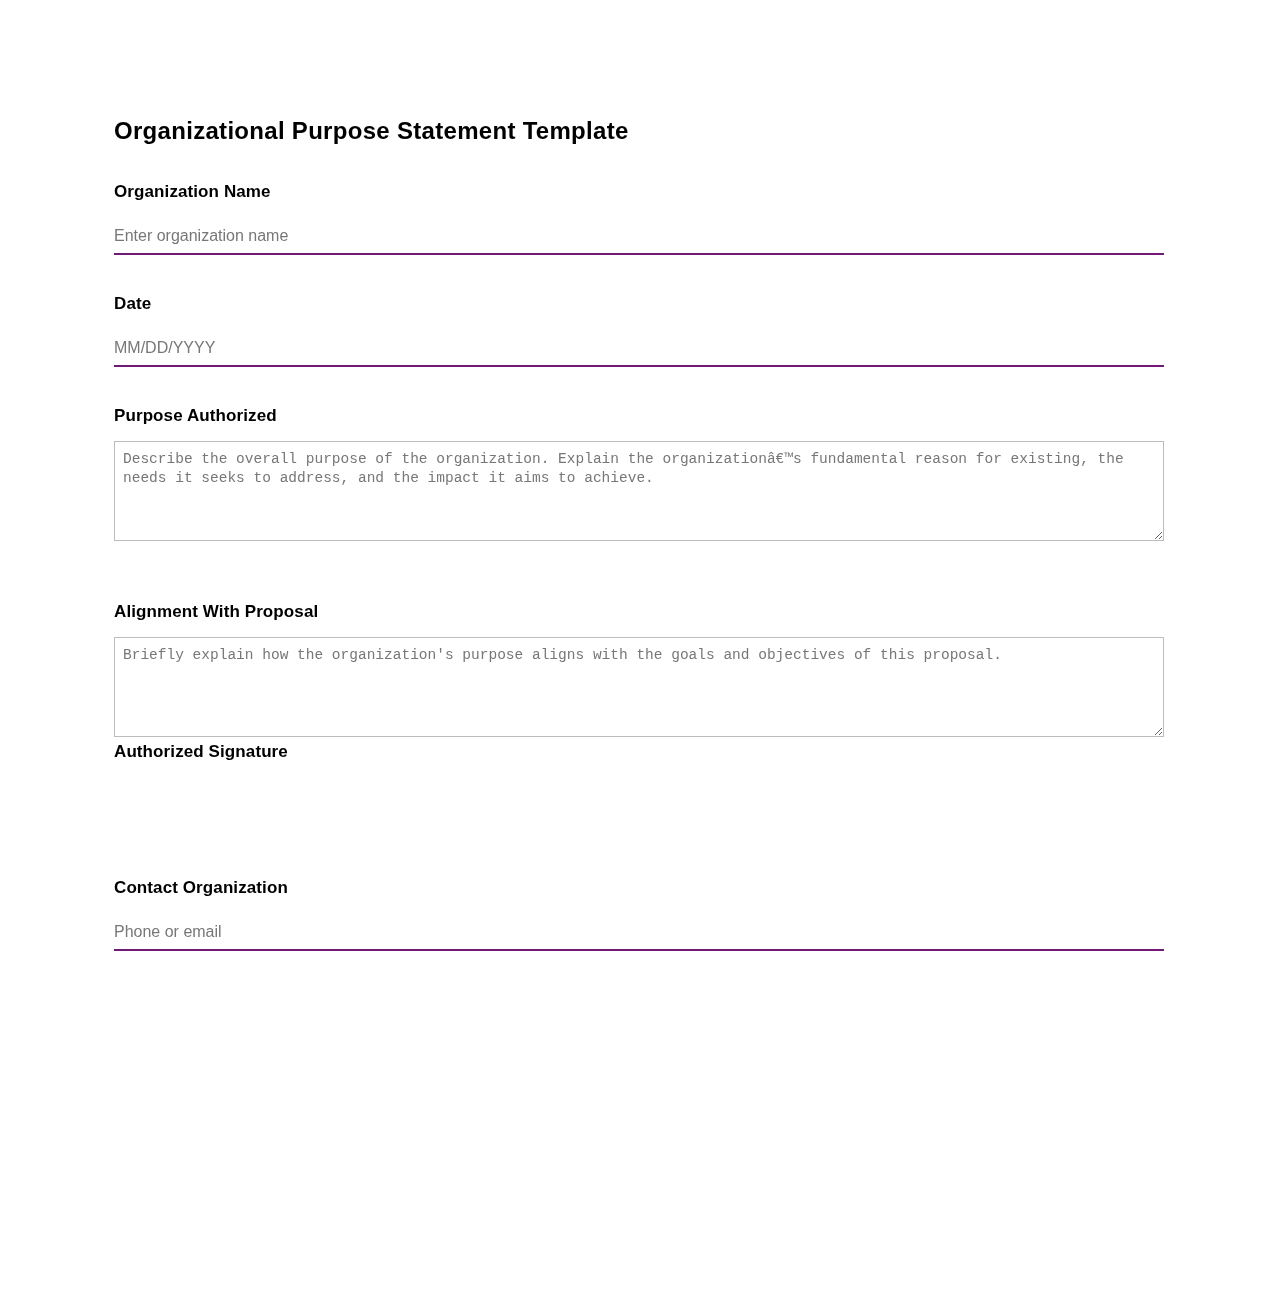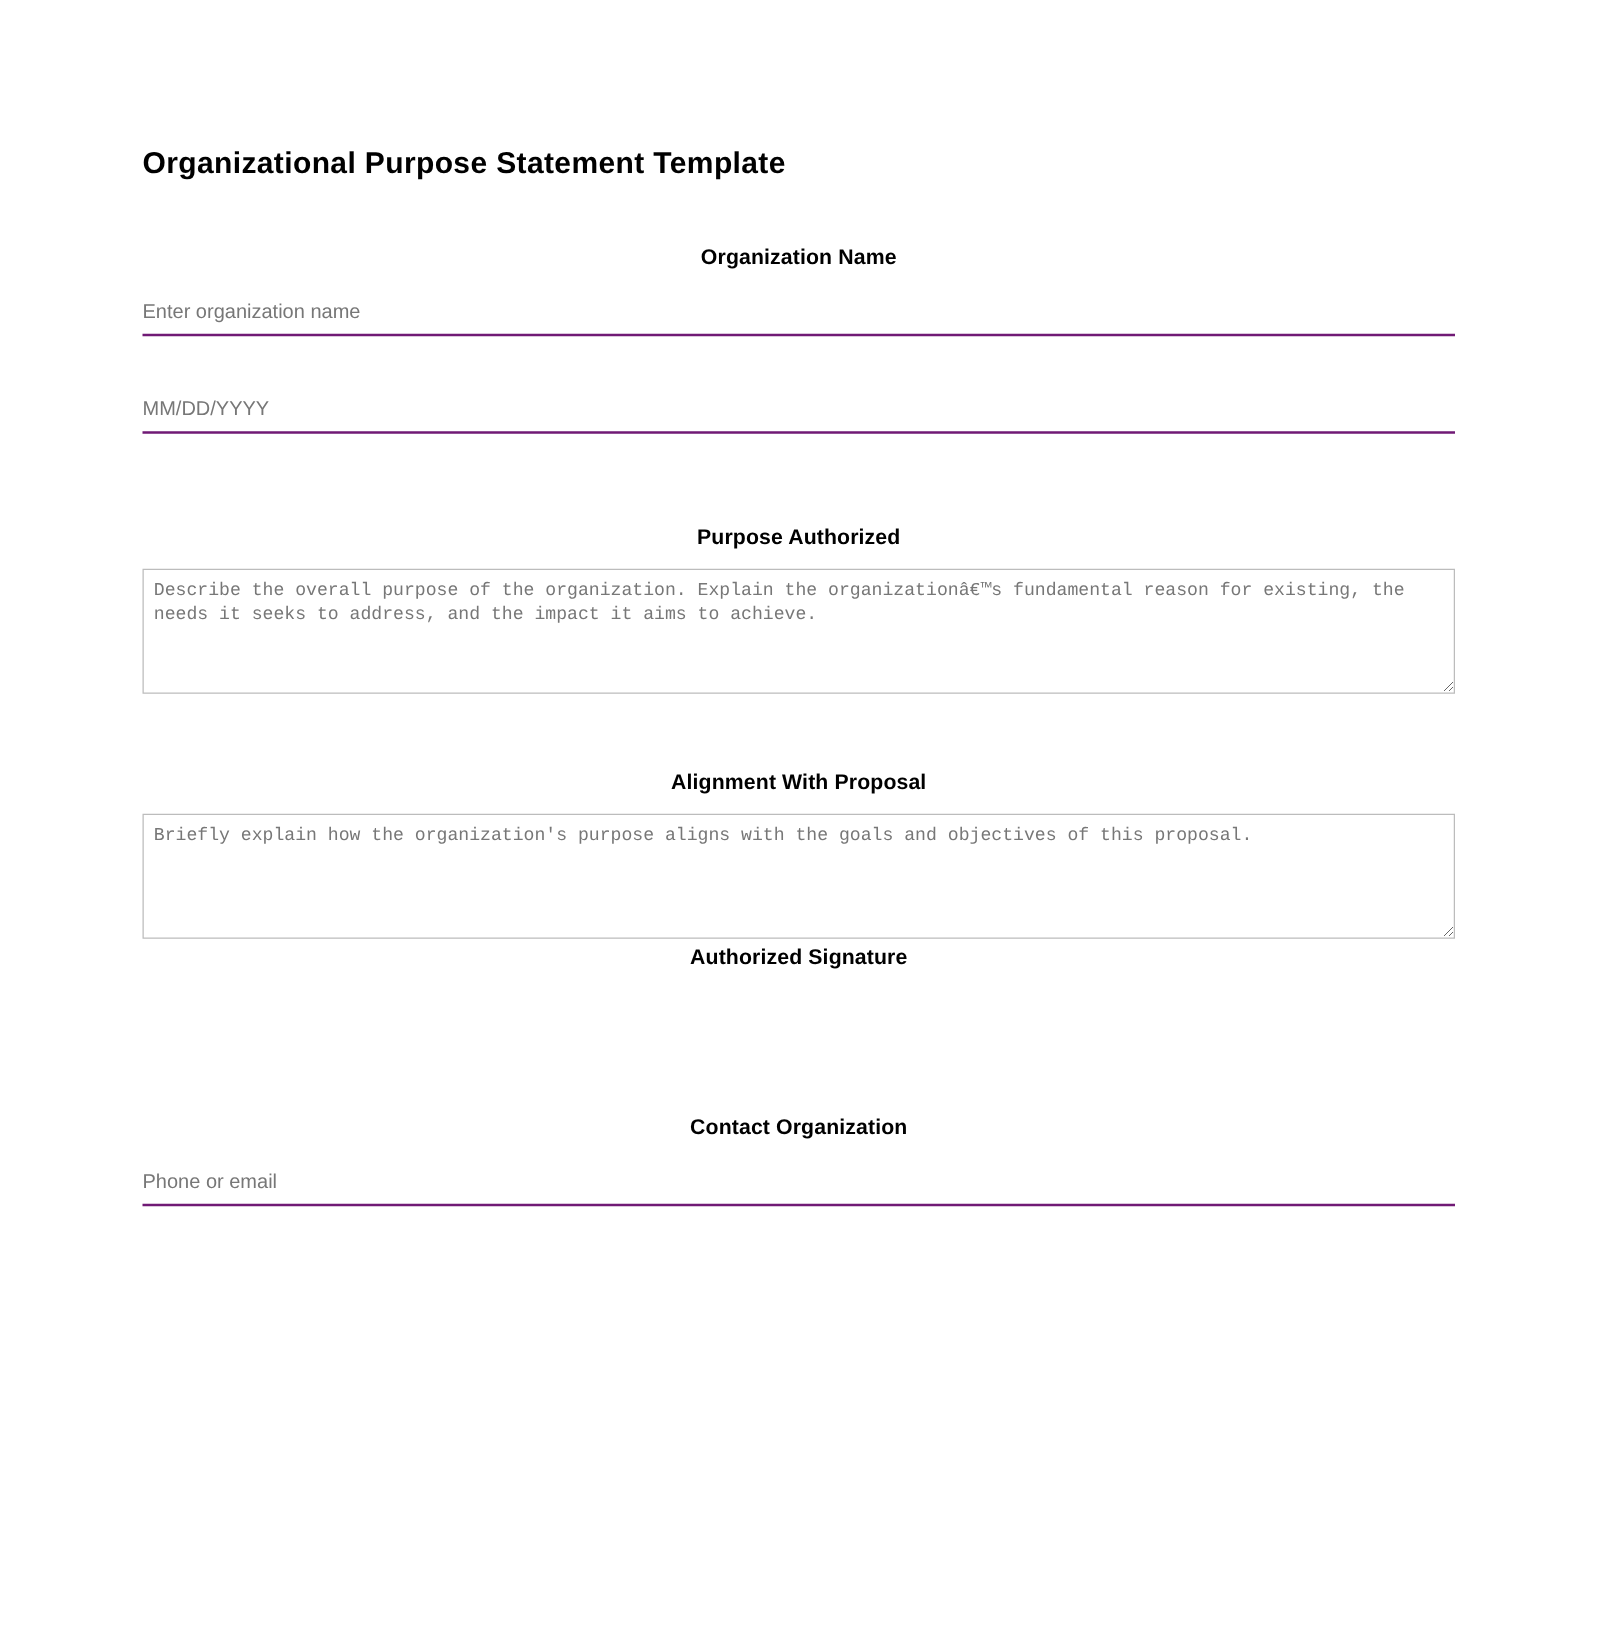--- a/index.html
+++ b/index.html
@@ -1,20 +1,20 @@
 <!DOCTYPE html>
 <html><head>
 <meta charset="utf-8">
 <style>
   html, body { margin: 0; padding: 0; background: #ffffff; }
   body { width: 1278px; height: 1300px; font-family: "Liberation Sans", sans-serif; color: #000; }
   .container { position: absolute; left: 114px; top: 110px; width: 1050px; }
   h1 { margin: 0; font-size: 24px; font-weight: bold; line-height: 42px; letter-spacing: 0.3px; }
   .field { position: absolute; left: 0; width: 1050px; }
-  .label { display: block; font-size: 17px; font-weight: bold; line-height: 20px; margin: 14px; letter-spacing: 0.1px; text-align: center; }
+  .label { display: block; font-size: 17px; font-weight: bold; line-height: 20px; margin: 0; letter-spacing: 0.1px; }
   input.line {
     display: block; width: 1050px; box-sizing: border-box;
     border: none; border-bottom: 2px solid #701a75;
     padding: 0; margin-top: 17px; height: 36px;
     font-family: "Liberation Sans", sans-serif; font-size: 16px; color: #333;
     background: transparent; outline: none;
   }
   input.line::placeholder { color: #777; }
   textarea.box {
     display: block; width: 1050px; height: 100px; box-sizing: border-box;
@@ -29,20 +29,21 @@
 
 <div class="container">
   <h1>Organizational Purpose Statement Template</h1>
 
   <div class="field" style="top:72px;">
     <label class="label" for="f0">Organization Name</label>
     <input id="f0" class="line" type="text" placeholder="Enter organization name" style="">
   </div>
 
   <div class="field" style="top:184px;">
+    <label class="label" for="f1">Date</label>
     <input id="f1" class="line" type="text" placeholder="MM/DD/YYYY" style="">
   </div>
 
   <div class="field" style="top:296px;">
     <label class="label" for="f2">Purpose Authorized</label>
     <textarea id="f2" class="box" placeholder="Describe the overall purpose of the organization. Explain the organizationâ€™s fundamental reason for existing, the needs it seeks to address, and the impact it aims to achieve." style=""></textarea>
   </div>
 
   <div class="field" style="top:492px;">
     <label class="label" for="f3">Alignment With Proposal</label>

